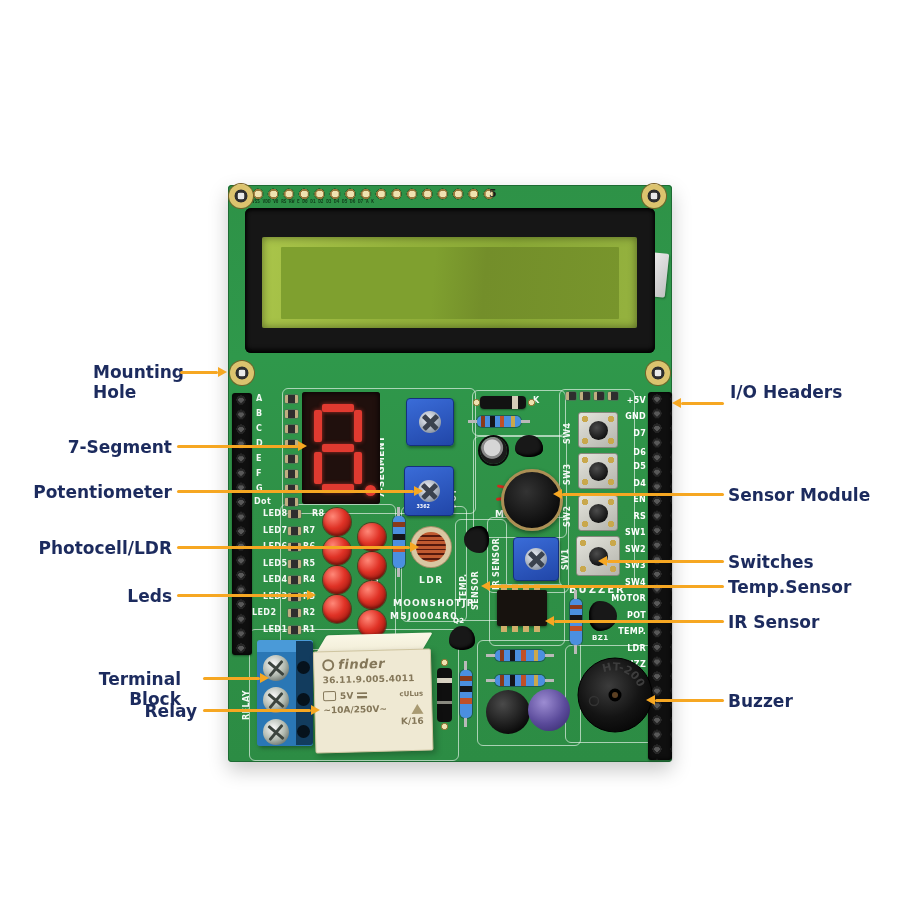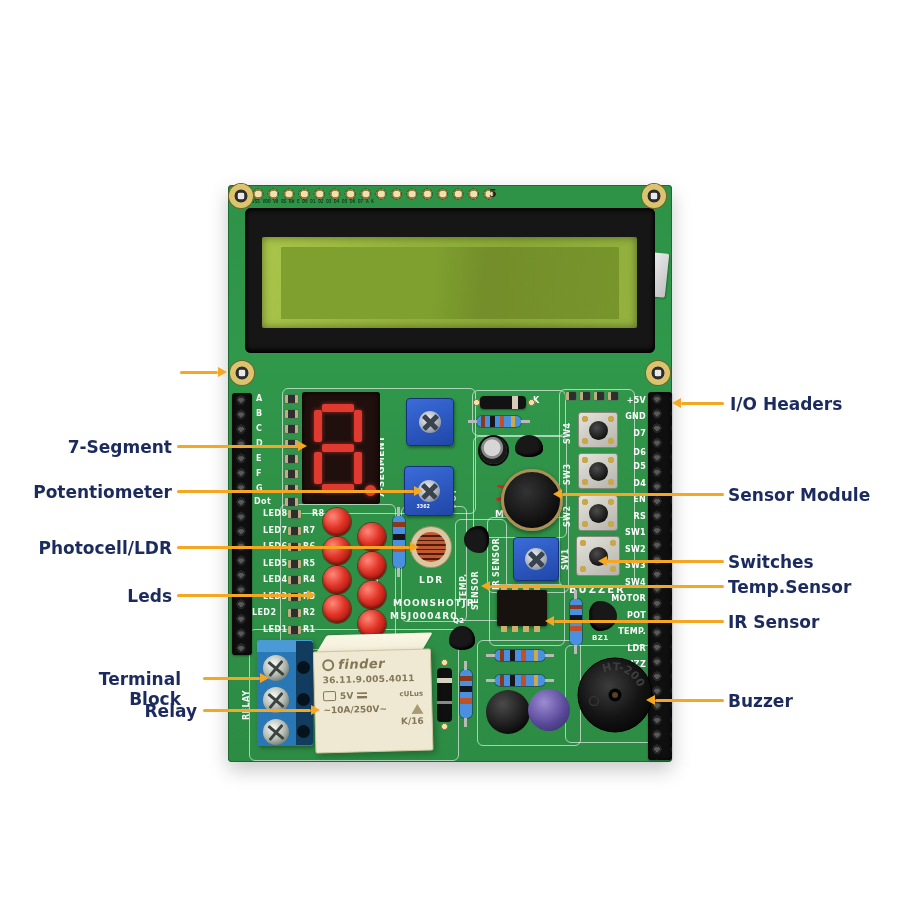--- a/index.html
+++ b/index.html
@@ -377,27 +377,28 @@
   <div class="diodev" style="left:437px;top:668px;height:54px"></div>
   <div class="pad" style="left:441px;top:659px"></div>
   <div class="pad" style="left:441px;top:723px"></div>
   <div class="resv" style="left:460px;top:670px;height:48px"></div>
   <div class="resh" style="left:495px;top:650px;width:50px"></div>
   <div class="resh" style="left:495px;top:675px;width:50px"></div>
   <div class="dome" style="left:486px;top:690px;width:44px;height:44px;background:radial-gradient(circle at 38% 32%,#4a4a4a,#0a0a0a 75%)"></div>
   <div class="dome" style="left:528px;top:689px;width:42px;height:42px;background:radial-gradient(circle at 38% 32%,#9c8cd2,#5a4a9a 55%,#3a2e72 90%)"></div>
   <span class="silk" style="left:531px;top:700px;font-size:7px;transform:rotate(-55deg)">D12</span>
 
+  <div class="ann" style="left:93px;top:362px;width:86px">Mounting Hole</div>
   <div class="ann r" style="left:40px;top:437px;width:132px">7-Segment</div>
   <div class="ann r" style="left:30px;top:482px;width:142px">Potentiometer</div>
   <div class="ann r" style="left:30px;top:538px;width:142px">Photocell/LDR</div>
   <div class="ann r" style="left:60px;top:586px;width:112px">Leds</div>
   <div class="ann r" style="left:44px;top:669px;width:137px">Terminal Block</div>
   <div class="ann r" style="left:90px;top:701px;width:107px">Relay</div>
-  <div class="ann" style="left:730px;top:394px">I/O Headers</div>
+  <div class="ann" style="left:730px;top:382px">I/O Headers</div>
   <div class="ann" style="left:728px;top:485px">Sensor Module</div>
   <div class="ann" style="left:728px;top:552px">Switches</div>
   <div class="ann" style="left:728px;top:577px">Temp.Sensor</div>
   <div class="ann" style="left:728px;top:612px">IR Sensor</div>
   <div class="ann" style="left:728px;top:691px">Buzzer</div>
 
   <div class="aline" style="left:180px;top:371px;width:38px"></div>
   <div class="ahead r" style="left:218px;top:367px"></div>
   <div class="aline" style="left:177px;top:445px;width:121px"></div>
   <div class="ahead r" style="left:298px;top:441px"></div>

